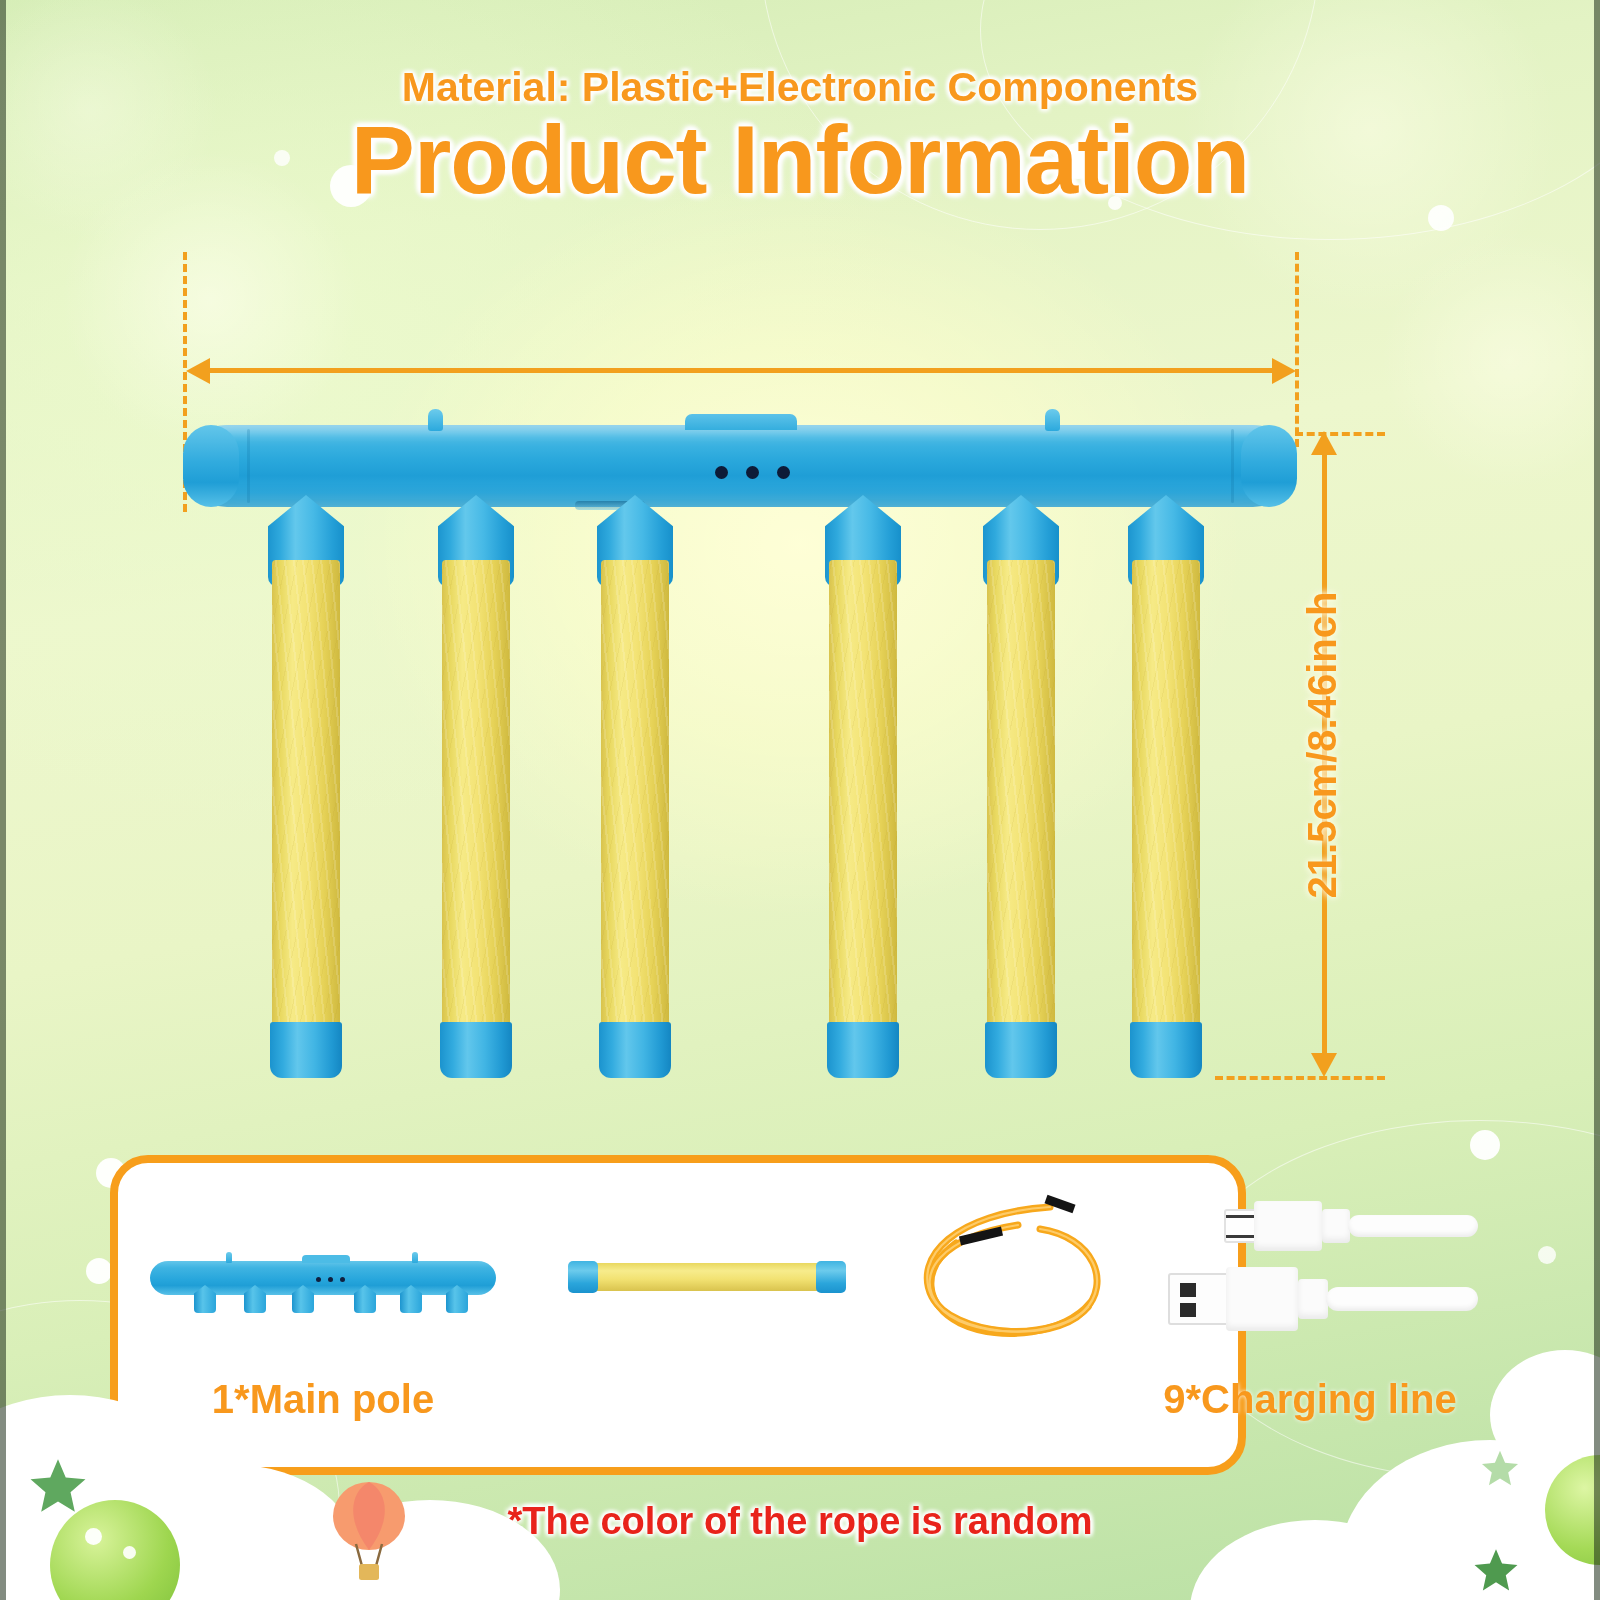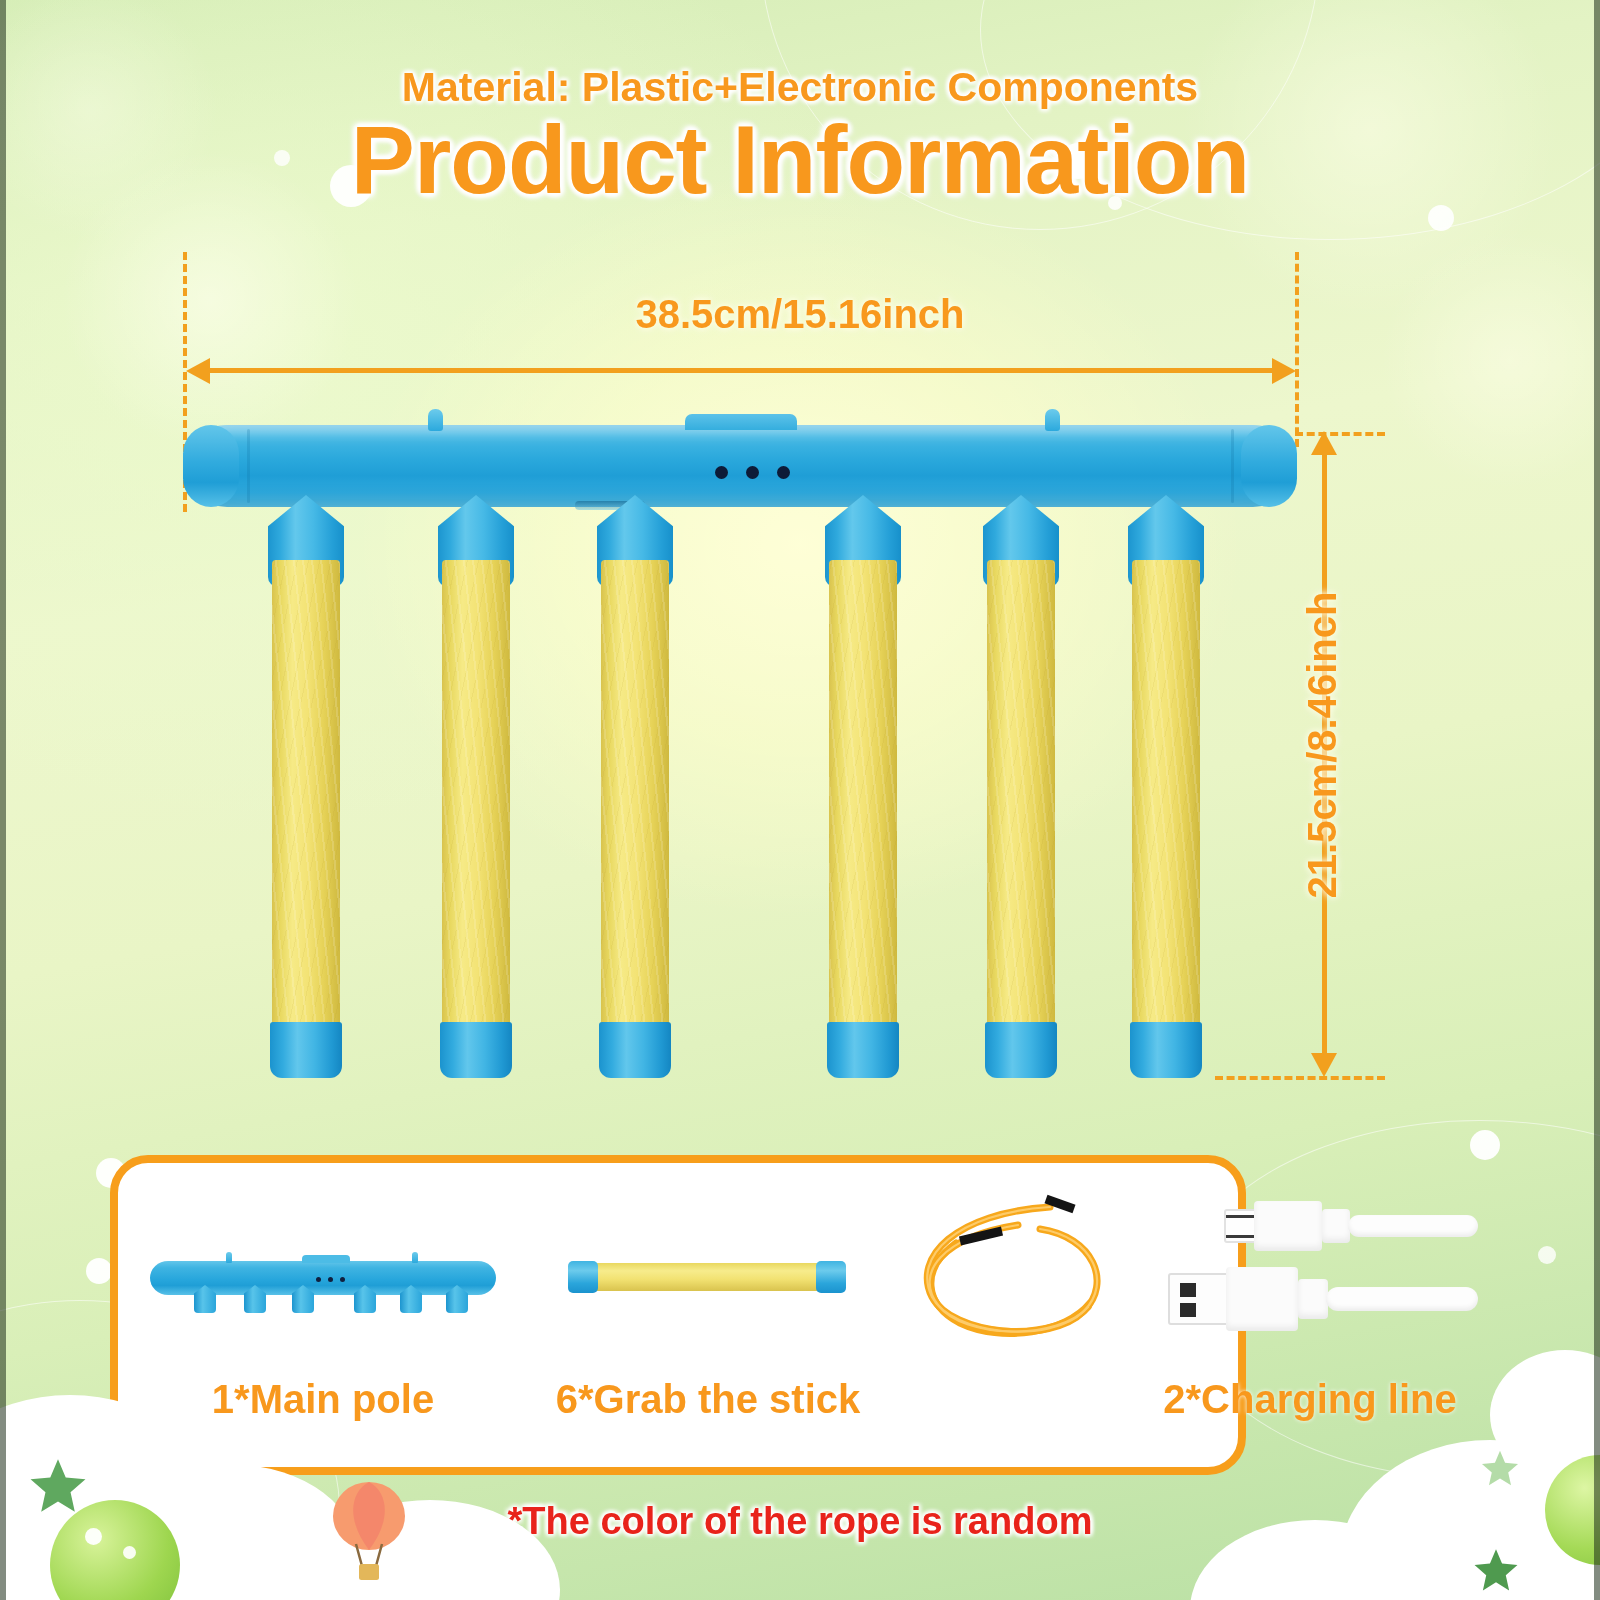--- a/index.html
+++ b/index.html
@@ -227,21 +227,20 @@
   <div class="dash-h" style="left:1215px; top:1076px; width:170px;"></div>
 
   <div class="arrow-line" style="left:205px; top:368px; width:1072px; height:5px;"></div>
   <div class="arrow-head arrow-left" style="left:186px;  top:358px;"></div>
   <div class="arrow-head arrow-right" style="left:1272px; top:358px;"></div>
 
   <div class="arrow-line" style="left:1322px; top:450px; width:5px; height:608px;"></div>
   <div class="arrow-head arrow-up" style="left:1311px; top:431px;"></div>
   <div class="arrow-head arrow-down" style="left:1311px; top:1053px;"></div>
 
-  <div id="dim-w-label" class="dim-label">38.5cm/15.16inch</div>
   <div id="dim-h-label" class="dim-label">21.5cm/8.46inch</div>
 
   <div id="product">
 
     <div class="bar">
       <div class="bar-endcap" style="left:-2px;"></div>
       <div class="bar-endcap" style="right:-2px;"></div>
       <div class="bar-seam" style="left:62px;"></div>
       <div class="bar-seam" style="left:1046px;"></div>
       <div class="bar-nub" style="left:243px;"></div>
@@ -311,21 +310,20 @@
       <div class="mini-socket" style="left:236px; top:122px;"></div>
       <div class="mini-socket" style="left:282px; top:122px;"></div>
       <div class="mini-socket" style="left:328px; top:122px;"></div>
       <div class="acc-label" style="top:214px;">1*Main pole</div>
     </div>
 
     <div class="acc-cell" style="left:410px; width:360px;">
       <div class="gs-body" style="left:48px; top:100px; width:258px; height:28px;"></div>
       <div class="gs-cap" style="left:40px;  top:98px; width:30px; height:32px;"></div>
       <div class="gs-cap" style="left:288px; top:98px; width:30px; height:32px;"></div>
-      <div class="acc-label" style="top:214px;">6*Grab the stick</div>
     </div>
 
     <div class="acc-cell" style="left:770px; width:250px;">
       <svg id="cord-svg" style="left:10px; top:22px;" width="230" height="180" viewBox="0 0 230 180">
         <g fill="none" stroke="#F7A81C" stroke-width="7" stroke-linecap="round">
           <path d="M152,22 C58,28 14,72 34,112 C54,150 152,160 186,126 C214,98 196,52 142,44"></path>
           <path d="M120,40 C44,52 16,88 40,120 C66,154 160,156 190,122"></path>
           <path d="M58,58 C22,84 26,120 62,138 C104,158 168,148 192,118"></path>
         </g>
         <g fill="none" stroke="#FFD277" stroke-width="2.2" stroke-linecap="round" opacity="0.85">
@@ -348,21 +346,21 @@
       <div class="conn-body" style="left:184px; top:46px; width:28px; height:34px; border-radius:4px;"></div>
       <div class="cable-wire" style="left:210px; top:52px; width:130px; height:22px; border-radius:11px;"></div>
 
       <div class="conn-tip" style="left:30px; top:110px; width:60px; height:52px; border-radius:3px 0 0 3px; background:#fdfdfd; border:2px solid #dedede;"></div>
       <div class="usb-slot" style="left:42px; top:120px; width:16px; height:14px;"></div>
       <div class="usb-slot" style="left:42px; top:140px; width:16px; height:14px;"></div>
       <div class="conn-body" style="left:88px; top:104px; width:72px; height:64px; border-radius:4px;"></div>
       <div class="conn-body" style="left:160px; top:116px; width:30px; height:40px; border-radius:4px;"></div>
       <div class="cable-wire" style="left:188px; top:124px; width:152px; height:24px; border-radius:12px;"></div>
 
-      <div class="acc-label" style="top:214px;">2*Charging line</div>
+      <div class="acc-label" style="top:214px;">9*Charging line</div>
     </div>
   </div>
 
   <div id="footnote">*The color of the rope is random</div>
 
   <div class="cloud" style="left:-80px;  top:1395px; width:300px; height:230px;"></div>
   <div class="cloud" style="left:110px;  top:1465px; width:250px; height:190px;"></div>
   <div class="cloud" style="left:300px;  top:1500px; width:260px; height:180px;"></div>
   <div class="cloud" style="left:1340px; top:1440px; width:300px; height:240px;"></div>
   <div class="cloud" style="left:1190px; top:1520px; width:250px; height:180px;"></div>

